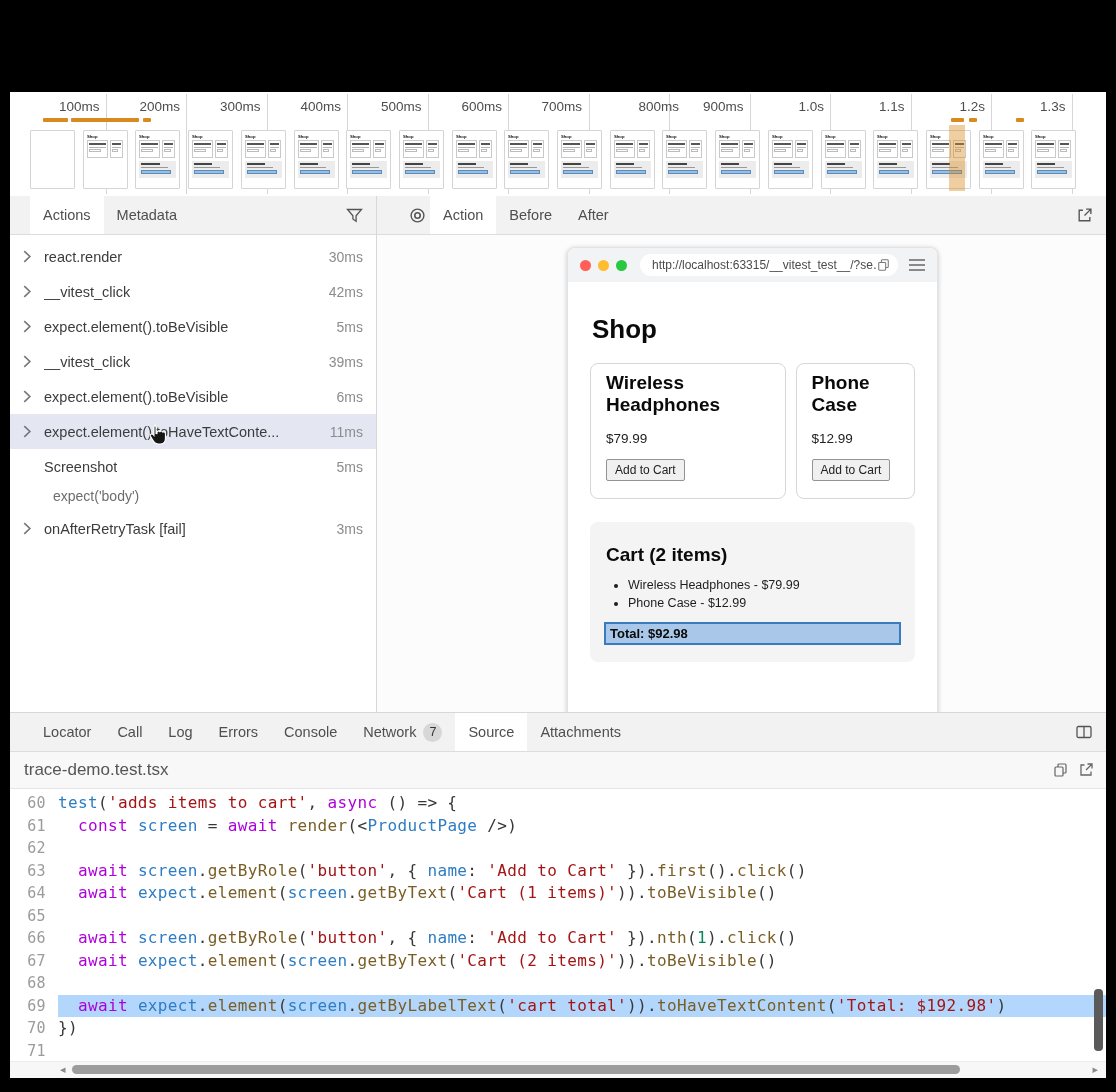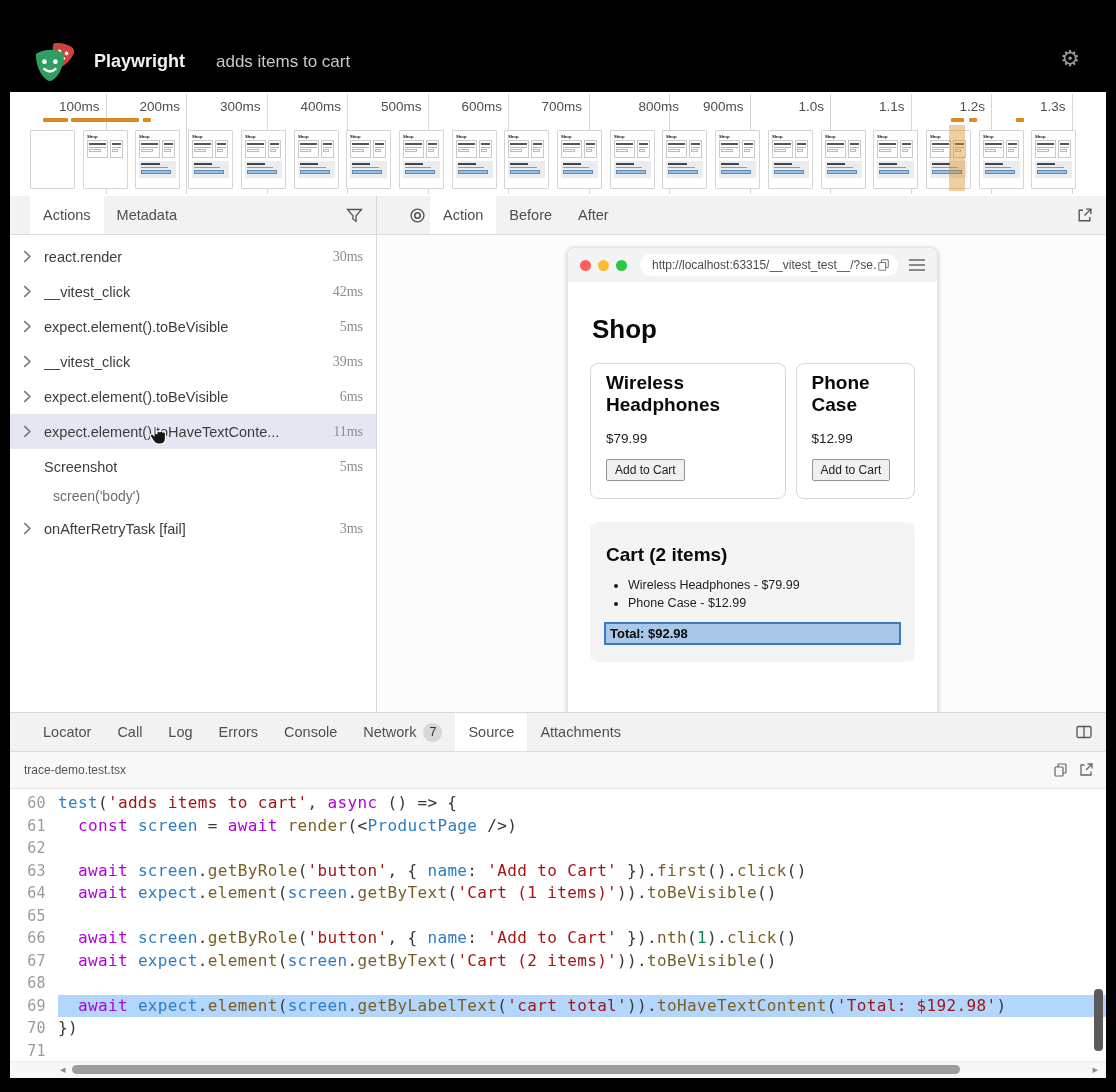--- a/index.html
+++ b/index.html
@@ -53,21 +53,21 @@
   .bar-icon-right{margin-left:auto;display:flex;align-items:center;padding-right:13px;}
   .bar-icon-left{display:flex;align-items:center;padding:0 4px 0 12px;}
 
   
   #action-list{padding-top:4px;overflow:hidden;}
   .arow{height:35px;display:flex;align-items:center;font-size:14.5px;color:#3c3c3c;position:relative;}
   .arow.sel{background:var(--c-row-sel);}
   .arow .chev{width:14px;margin:0 7px 0 13px;display:flex;color:#777;flex:none;}
   .arow .nochev{width:14px;margin:0 7px 0 13px;flex:none;}
   .arow .alabel{white-space:nowrap;overflow:hidden;}
-  .arow .adur{margin-left:auto;padding-right:13px;color:#8c8c8c;font-size:14px;flex:none;font-family:Liberation Serif, serif;}
+  .arow .adur{margin-left:auto;padding-right:13px;color:#8c8c8c;font-size:14px;flex:none;}
   .asub{height:27px;line-height:24px;padding-left:43px;font-size:14px;color:#6d6d6d;}
 
   
   #snapshot-body{flex:1;background:#fcfcfc;position:relative;overflow:hidden;}
   #browser{position:absolute;left:190px;top:12px;width:371px;height:480px;background:#fff;
     border-radius:8px 8px 0 0;box-shadow:0 1px 5px rgba(0,0,0,.22);border:1px solid #e3e3e3;box-sizing:border-box;}
   #browser-header{height:34px;background:#f1f3f4;border-radius:8px 8px 0 0;display:flex;align-items:center;padding:0 12px;}
   .traffic{width:11px;height:11px;border-radius:50%;margin-right:7px;flex:none;}
   #url-pill{margin-left:6px;width:258px;height:22px;background:#fff;border-radius:11px;display:flex;align-items:center;
     padding:0 8px 0 12px;font-size:12px;color:#4a4a4a;box-sizing:border-box;}
@@ -86,21 +86,21 @@
   #cart-box{margin-top:23px;background:#f4f4f4;border-radius:8px;padding:16px 14px;height:140px;box-sizing:border-box;}
   #cart-title{font-size:19px;font-weight:700;color:#0a0a0a;margin:6px 0 0 2px;}
   #cart-items{margin:11px 0 0;padding-left:24px;font-size:12.5px;color:#1d1d1d;line-height:1.42;}
   #cart-total{margin-top:9px;background:var(--c-total-bg);border:2px solid var(--c-total-border);
     font-size:13px;font-weight:700;color:#0a0a0a;padding:2px 4px;}
 
   
   #bottom{position:absolute;left:10px;top:712px;width:1096px;height:366px;background:#fff;border-top:1px solid #d8d8d8;
     box-sizing:border-box;display:flex;flex-direction:column;overflow:hidden;}
   #src-toolbar{height:36px;background:#f8f8f8;border-bottom:1px solid #e5e5e5;display:flex;align-items:center;
-    font-size:12px;color:#555;flex:none;}
+    font-size:17px;color:#555;flex:none;}
   #src-toolbar .fname{padding-left:14px;}
   #src-toolbar .ticons{margin-left:auto;display:flex;gap:10px;padding-right:12px;align-items:center;}
 
   #code-wrap{flex:1;position:relative;overflow:hidden;font-family:"DejaVu Sans Mono","Liberation Mono",monospace;}
   #code{padding-top:3px;}
   .cl{height:22.5px;line-height:22.5px;white-space:pre;font-size:16px;letter-spacing:0.35px;display:flex;}
   .cl .ln{display:inline-block;width:36px;text-align:right;margin-right:12px;color:#9b9b9b;font-size:15px;flex:none;}
   .cl .cc{flex:1;color:#383838;}
   .cl.hl .cc{background:var(--c-code-sel);}
   .tk-k{color:var(--c-kw);} .tk-s{color:var(--c-str);} .tk-f{color:var(--c-fn);}
@@ -116,39 +116,20 @@
   
   #cursor{position:absolute;left:148px;top:424px;z-index:50;}
   svg{display:block;}
 </style>
 </head>
 <body>
 
 <div id="app">
 
 
-  <div id="appheader">
-    <span class="logo">
-      <svg width="40" height="40" viewBox="0 0 44 44">
-        <g transform="rotate(16 32 14)">
-          <path d="M18 4 C26 0 37 0 43 5 C42 17 36 26 30 28 C24 24 19 16 18 4 Z" fill="#c9453b"></path>
-          <circle cx="27" cy="10.5" r="2" fill="#fff"></circle>
-            <circle cx="35" cy="10.5" r="2" fill="#fff"></circle>
-          <path d="M28 17 Q31.5 14.5 35 17" stroke="#fff" stroke-width="2" fill="none"></path>
-        </g>
-        <path d="M2 12 C12 6 25 6 33 12 C33 28 25 40 17.5 42 C10 40 2 28 2 12 Z" fill="#2e9e62"></path>
-        <circle cx="11.5" cy="20.5" r="2.6" fill="#fff"></circle>
-          <circle cx="23.5" cy="20.5" r="2.6" fill="#fff"></circle>
-        <path d="M10.5 28 Q17.5 34.5 24.5 28" stroke="#fff" stroke-width="2.6" fill="none"></path>
-      </svg>
-    </span>
-    <span class="app-name">Playwright</span>
-    <span class="test-title">adds items to cart</span>
-    <span class="gear">⚙</span>
-  </div>
 
   <div id="timeline">
       <div class="tl-line" style="left: 95.5px;"></div>
       <div class="tl-label" style="left: 17.5px;">100ms</div>
       <div class="tl-line" style="left: 176px;"></div>
       <div class="tl-label" style="left: 98px;">200ms</div>
       <div class="tl-line" style="left: 256.5px;"></div>
       <div class="tl-label" style="left: 178.5px;">300ms</div>
       <div class="tl-line" style="left: 337px;"></div>
       <div class="tl-label" style="left: 259px;">400ms</div>
@@ -623,21 +604,21 @@
               </svg>
             </span>
             <span class="alabel">expect.element().toHaveTextConte...</span>
             <span class="adur">11ms</span>
           </div>
           <div class="arow">
             <span class="nochev"></span>
             <span class="alabel">Screenshot</span>
             <span class="adur">5ms</span>
           </div>
-          <div class="asub">screen('body')</div>
+          <div class="asub">expect('body')</div>
           <div class="arow">
             <span class="chev">
               <svg width="9" height="13" viewBox="0 0 8 12">
                 <polyline points="1,1 6.2,6 1,11" fill="none" stroke="#777" stroke-width="1.5"></polyline>
               </svg>
             </span>
             <span class="alabel">onAfterRetryTask [fail]</span>
             <span class="adur">3ms</span>
           </div>
         </div>

